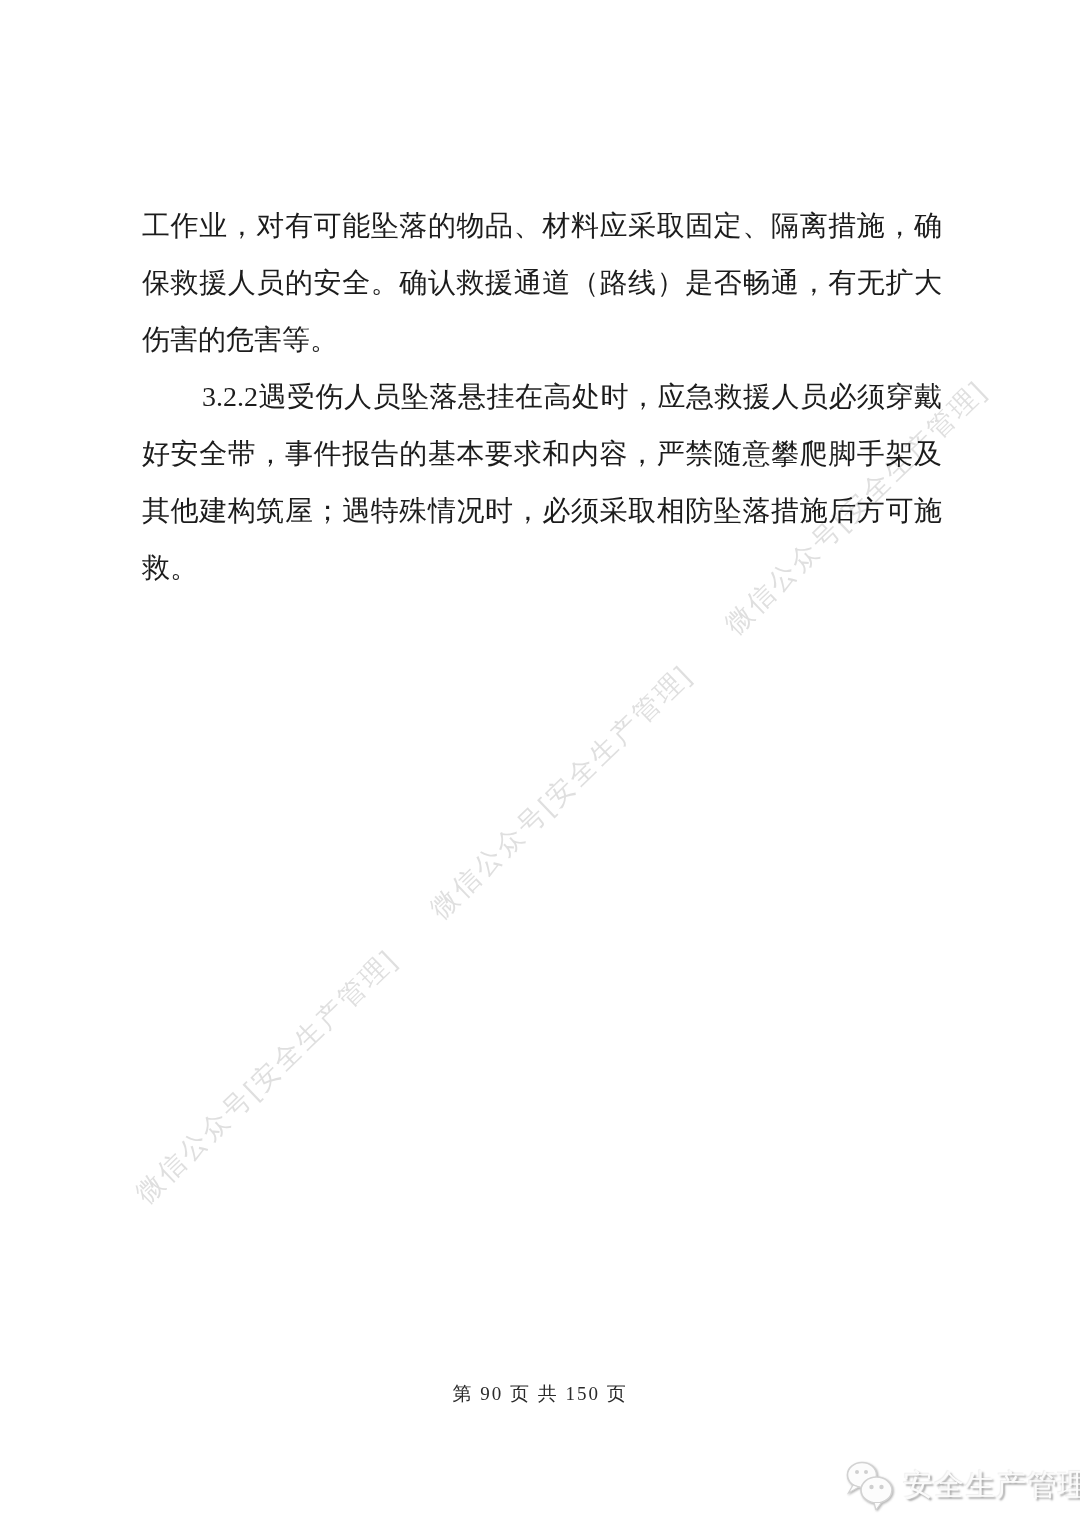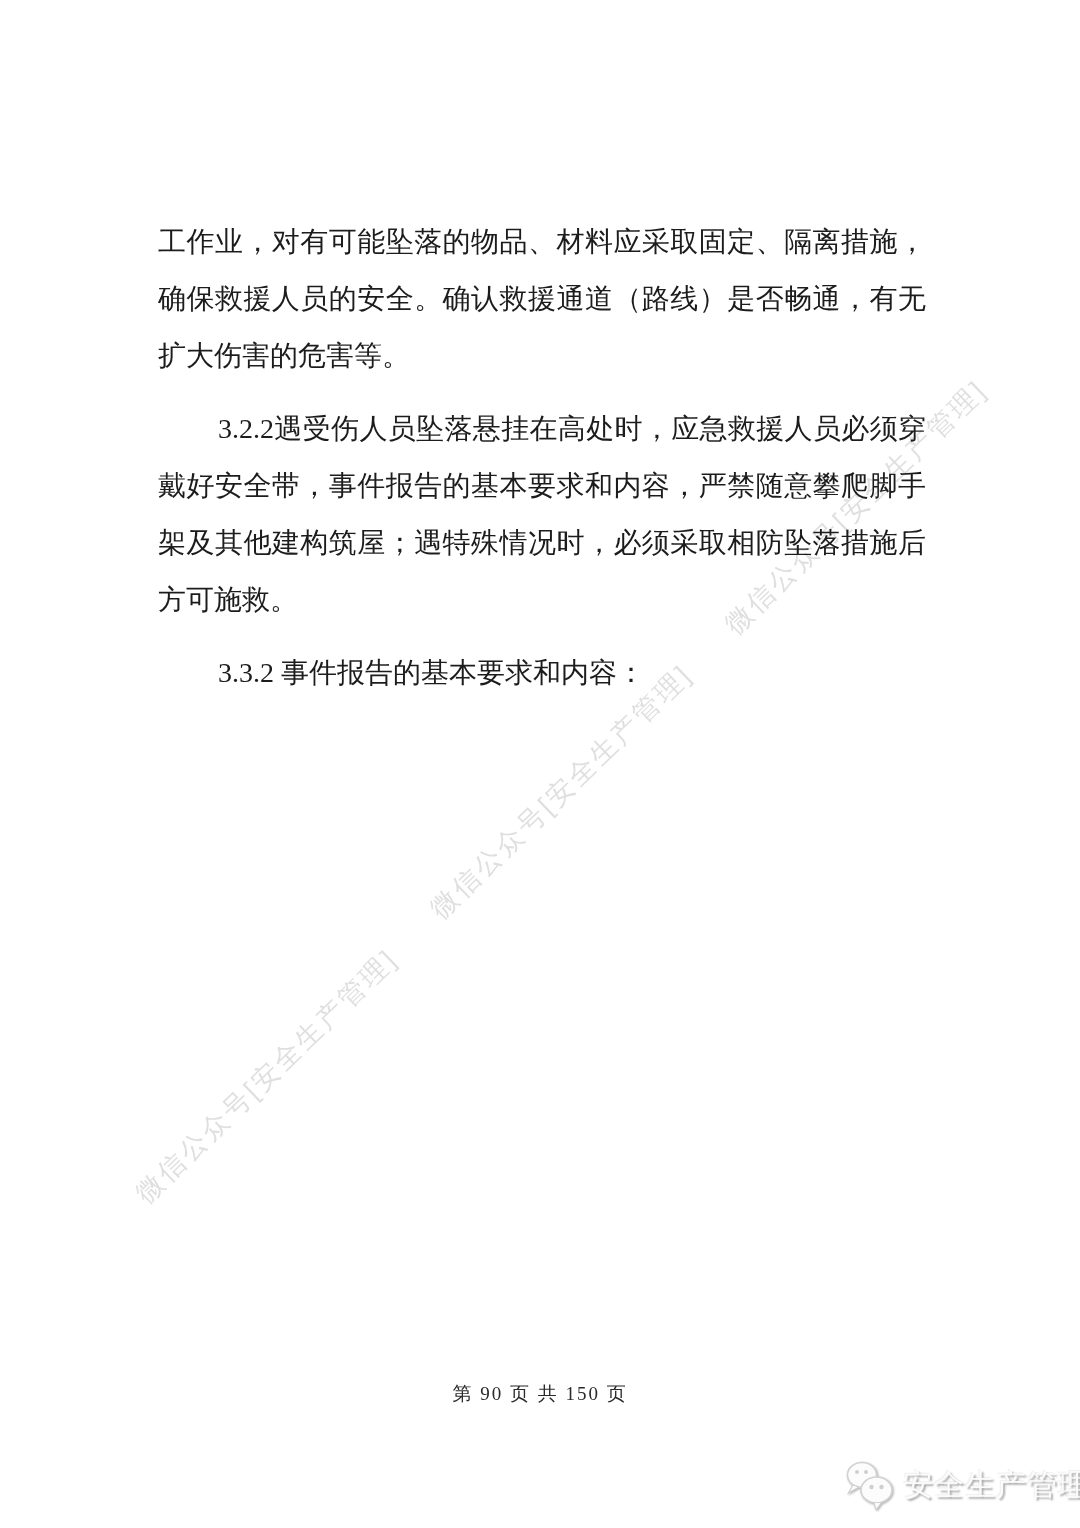--- a/index.html
+++ b/index.html
@@ -33,21 +33,21 @@
     position: absolute;
     left: 142px;
     top: 197px;
     width: 800px;
     font-size: 28px;
     line-height: 57px;
     color: #1c1c1c;
     text-align: justify;
     text-justify: inter-character;
   }
-  .doc-body p { margin: 16px; padding: 0; }
+  .doc-body p { margin: 0; padding: 0; }
   .doc-body p.indent { text-indent: 60px; }
   
   .page-footer {
     position: absolute;
     left: 0;
     top: 1381px;
     width: 100%;
     text-align: center;
     font-size: 19px;
     letter-spacing: 2px;
@@ -79,21 +79,20 @@
 
   <div class="watermark-band">
     <span>微信公众号[安全生产管理]</span>
     <span>微信公众号[安全生产管理]</span>
     <span>微信公众号[安全生产管理]</span>
   </div>
 
   <div class="doc-body">
       <p class="">工作业，对有可能坠落的物品、材料应采取固定、隔离措施，确保救援人员的安全。确认救援通道（路线）是否畅通，有无扩大伤害的危害等。</p>
       <p class="indent">3.2.2遇受伤人员坠落悬挂在高处时，应急救援人员必须穿戴好安全带，事件报告的基本要求和内容，严禁随意攀爬脚手架及其他建构筑屋；遇特殊情况时，必须采取相防坠落措施后方可施救。</p>
-      <p class="indent">3.3.2 事件报告的基本要求和内容：</p>
     </div>
 
   <div class="page-footer">第 90 页 共 150 页</div>
 
   <div class="brand">
     <span class="brand-icon">
       <svg width="52" height="50" viewBox="0 0 52 50" xmlns="http://www.w3.org/2000/svg">
 
         <ellipse cx="19" cy="15" rx="14.5" ry="12.5" fill="#fcfcfc" stroke="#d2d2d2" stroke-width="1.6"></ellipse>
         <path d="M10 25 L5.5 33 L16 27 Z" fill="#fcfcfc" stroke="#d2d2d2" stroke-width="1.2"></path>

